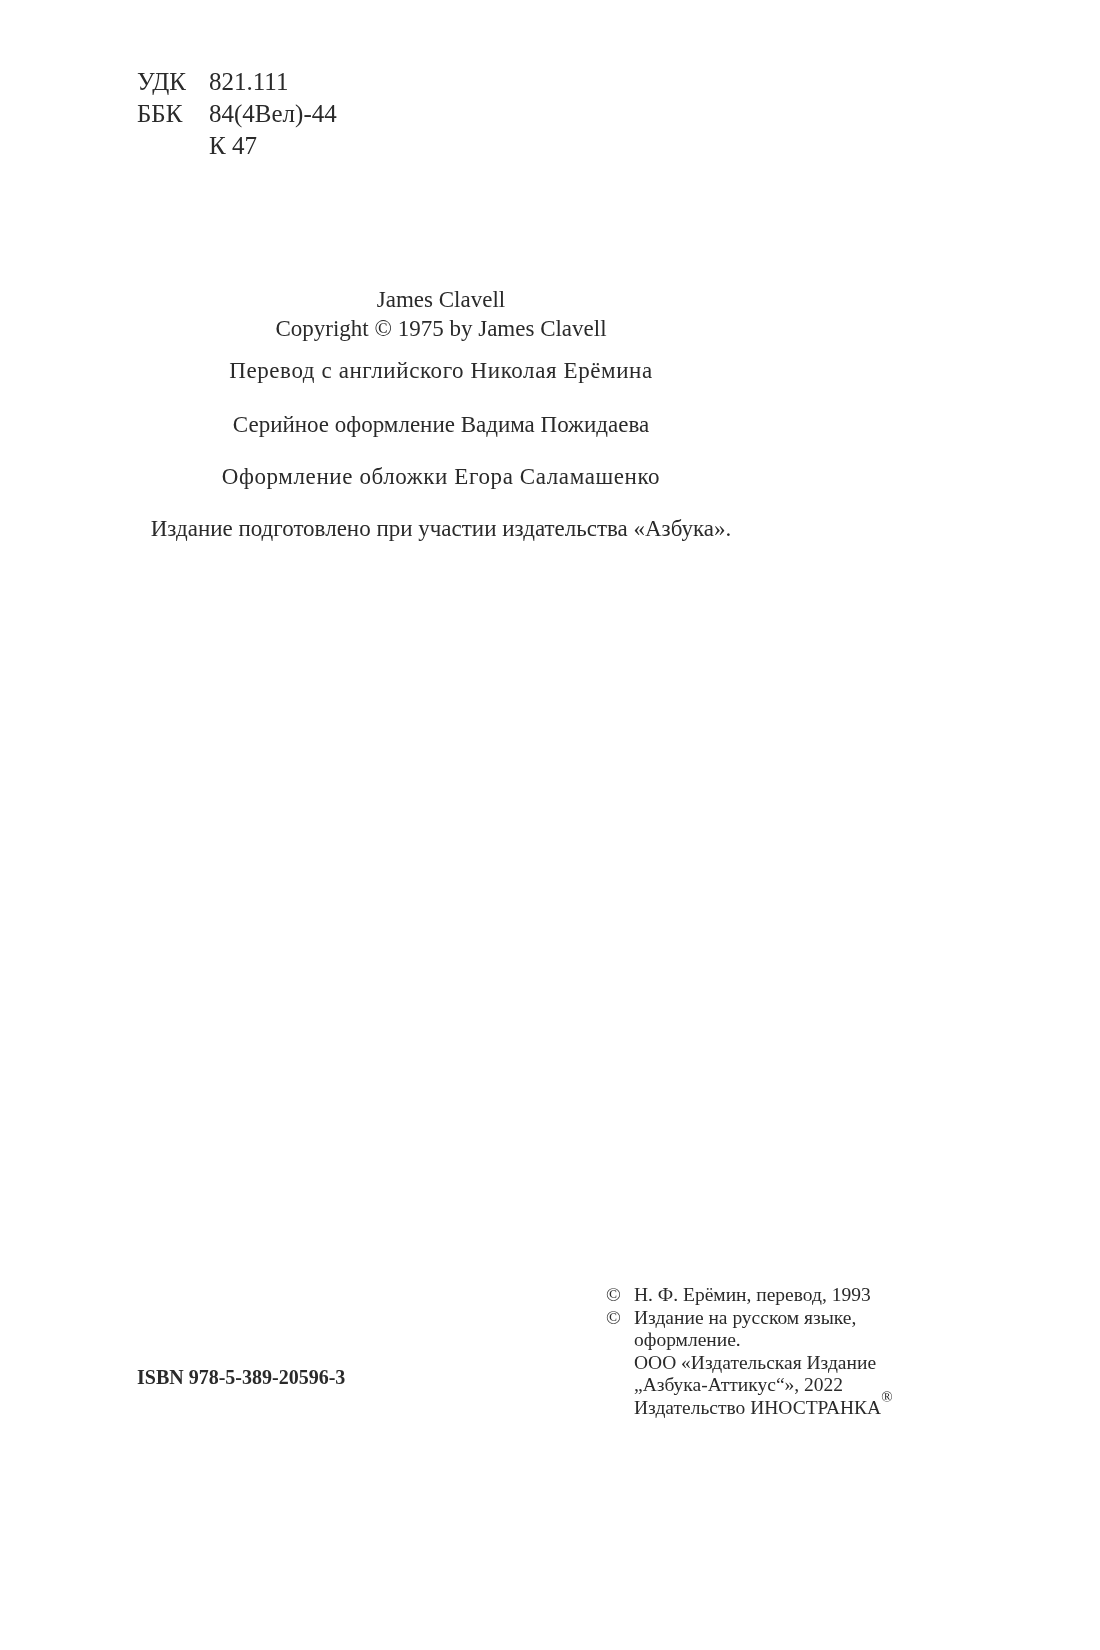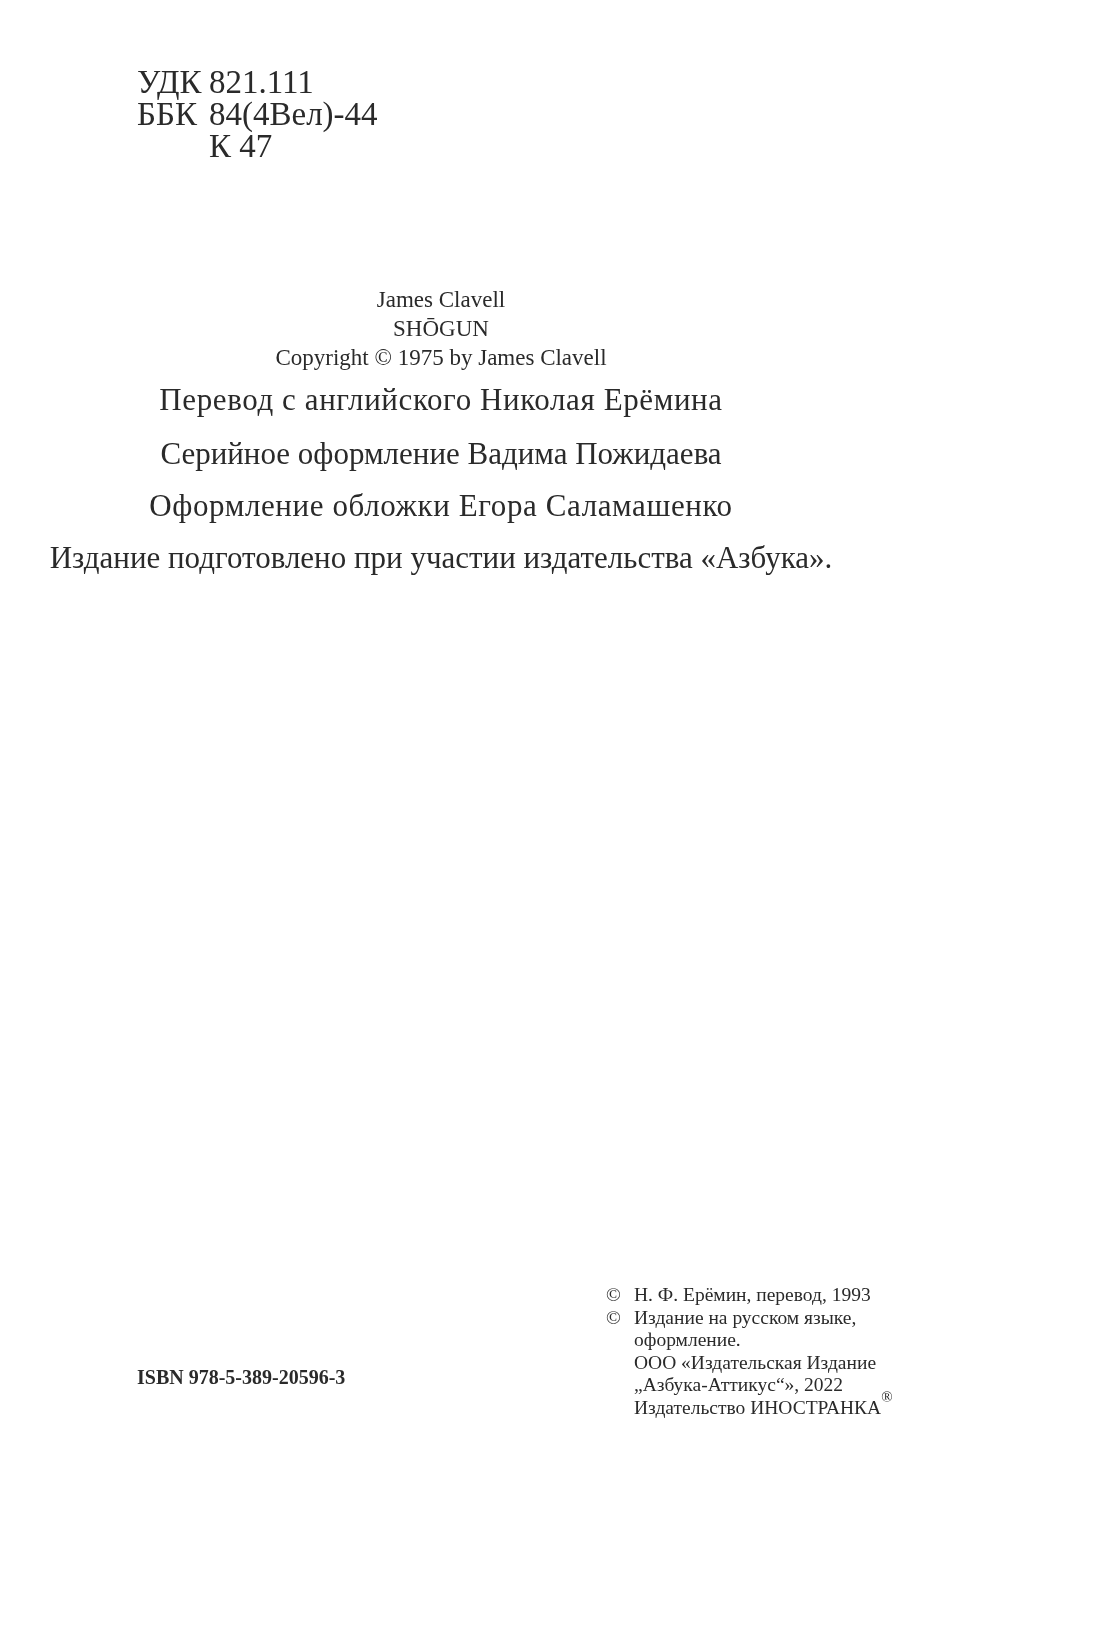--- a/index.html
+++ b/index.html
@@ -20,21 +20,21 @@
       left: 0; top: 0;
       width: 1100px;
       height: 1650px;
       background: #ffffff;
     }
     
     .classification {
       position: absolute;
       left: 137px;
       top: 66px;
-      font-size: 33px;
+      font-size: 25px;
       line-height: 32px;
     }
     .class-row {
       display: flex;
       white-space: nowrap;
     }
     .class-key {
       width: 72px;
       display: inline-block;
     }
@@ -55,21 +55,21 @@
       font-size: 23px;
     }
     .original-block {
       line-height: 29px;
     }
     .original-block div {
       white-space: nowrap;
     }
     .credit-line {
       white-space: nowrap;
-      font-size: 31px;
+      font-size: 23px;
       line-height: 30px;
     }
     .credit-translation { margin-top: 13px; letter-spacing: 0.6px; }
     .credit-series { margin-top: 24px; }
     .credit-cover { margin-top: 22px; letter-spacing: 0.6px; }
     .credit-edition { margin-top: 22px; }
 
     
     .isbn {
       position: absolute;
@@ -125,21 +125,20 @@
       <span class="class-val">84(4Вел)-44</span>
     </div>
     <div class="class-row indent">
       <span class="class-val">К 47</span>
     </div>
   </div>
 
   <div class="credits">
     <div class="original-block">
       <div>James Clavell</div>
-      <div>SHŌGUN</div>
       <div>Copyright © 1975 by James Clavell</div>
     </div>
     <div class="credit-line credit-translation">Перевод с английского Николая Ерёмина</div>
     <div class="credit-line credit-series">Серийное оформление Вадима Пожидаева</div>
     <div class="credit-line credit-cover">Оформление обложки Егора Саламашенко</div>
     <div class="credit-line credit-edition">Издание подготовлено при участии издательства «Азбука».</div>
   </div>
 
   <div class="isbn">ISBN 978-5-389-20596-3</div>
 

